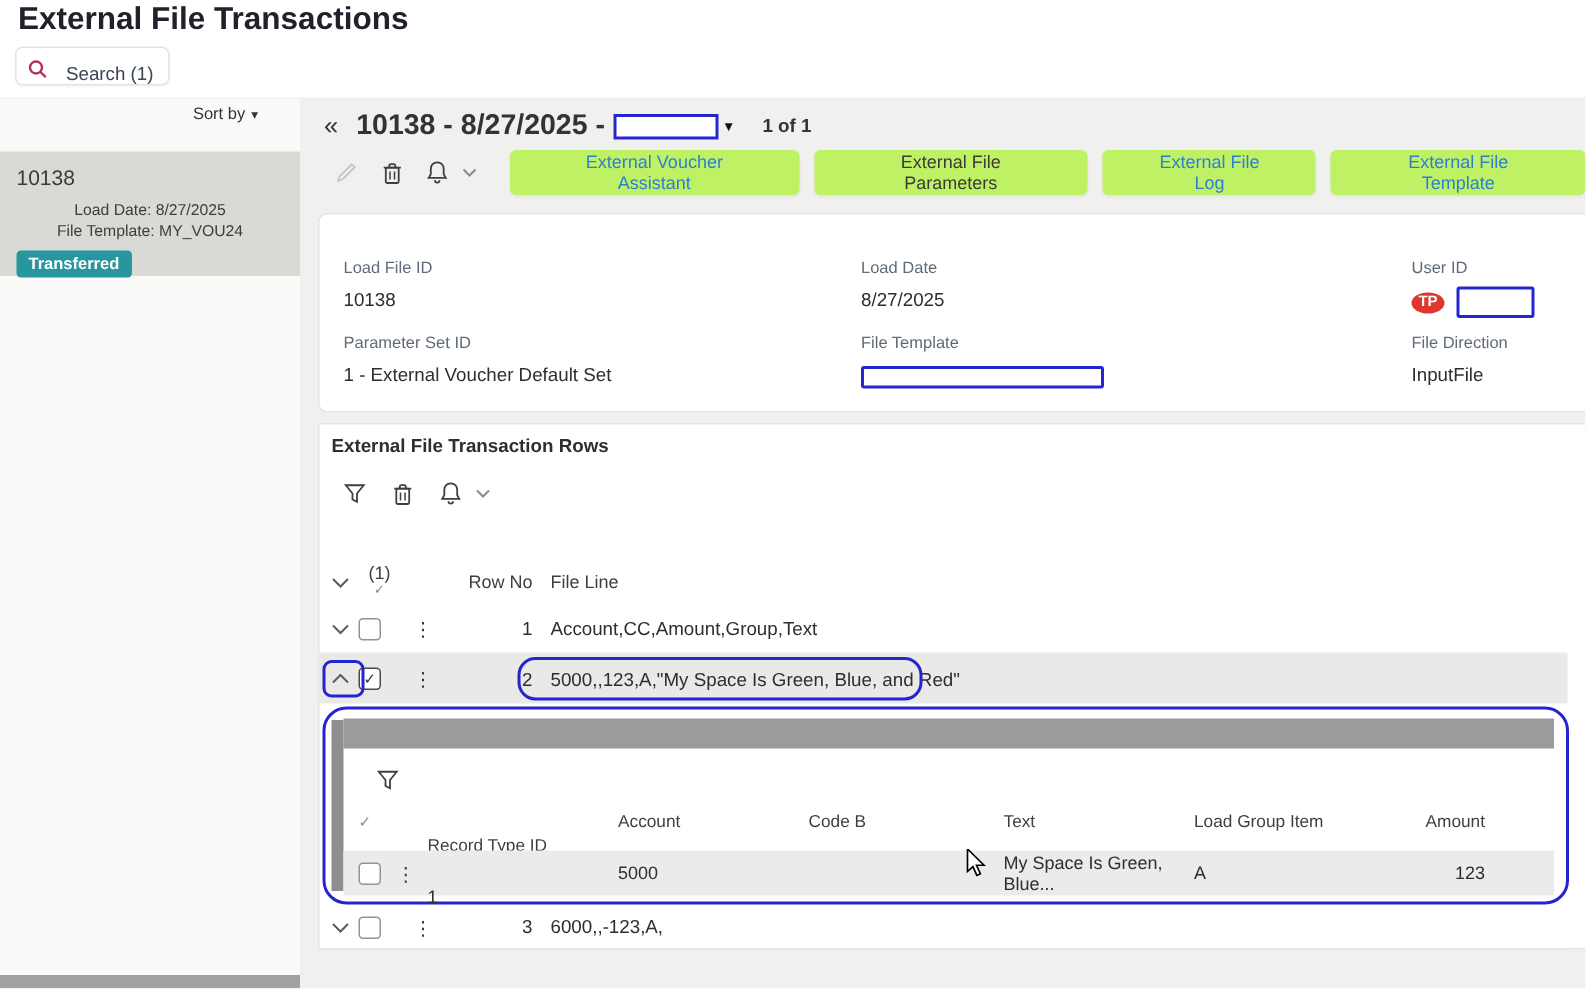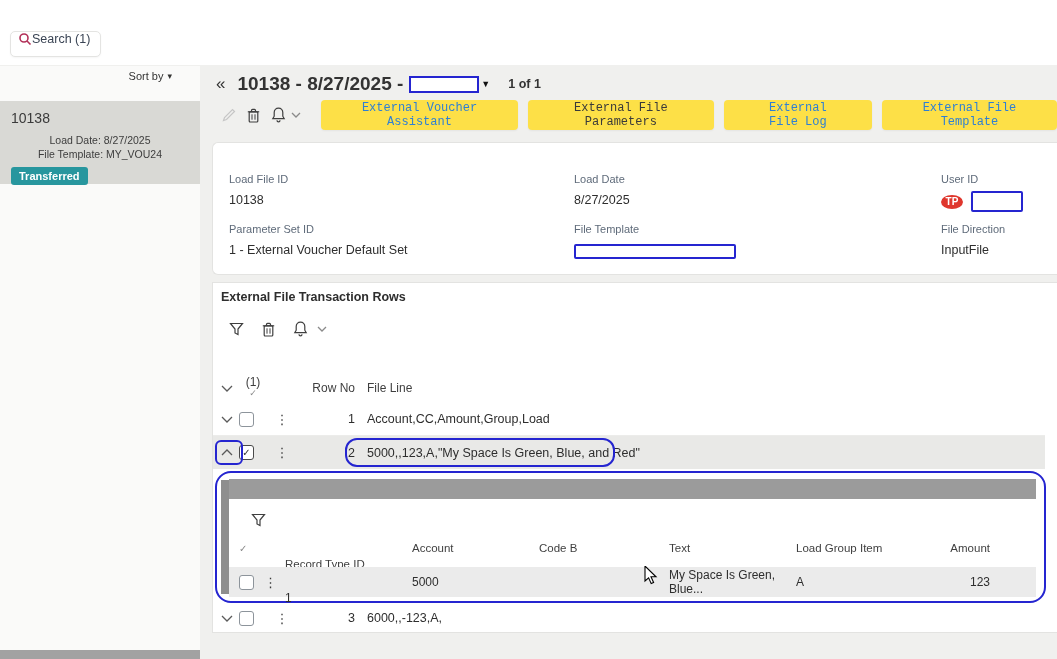--- a/index.html
+++ b/index.html
@@ -3,21 +3,21 @@
 <meta charset="utf-8">
 <style>
   * { margin:0; padding:0; box-sizing:border-box; }
   html,body { background:#fff; }
   body { font-family:"Liberation Sans", sans-serif; }
   .root { position:relative; width:1057px; height:659px; background:#fff; overflow:hidden; }
 
   
   .app-header { position:absolute; top:0; left:0; right:0; height:65px; background:#fff; }
   .page-title { position:absolute; left:12px; top:1px; font-size:21px; font-weight:700; color:#21212b; }
-  .search-btn { position:absolute; left:10px; top:31px; height:26px; display:flex; align-items:flex-start; gap:0;
+  .search-btn { position:absolute; left:10px; top:31px; height:26px; display:flex; align-items:flex-end; gap:12px;
     background:#fff; border:1px solid #e4e4e2; border-radius:5px; padding:0 10px 0 7px;
     font-size:12.5px; color:#3a4454; box-shadow:0 1px 2px rgba(0,0,0,.04); cursor:pointer; }
 
   
   .sidebar { position:absolute; top:65px; left:0; width:200px; bottom:0; background:#fafaf9; border-top:1px solid #f0f0ee; }
   .sortby { position:absolute; top:4px; right:28px; font-size:11px; color:#333; display:flex; align-items:center; gap:4px; cursor:pointer; }
   .sortby .caret { font-size:9px; color:#333; }
   .side-card { position:absolute; top:35px; left:0; width:200px; height:83px; background:#d9d9d5; padding:9px 11px; cursor:pointer; }
   .side-card .sc-id { font-size:14px; color:#3a3a3a; margin-bottom:7px; }
   .side-card .sc-line { font-size:10.5px; color:#3d3d3d; line-height:14px;text-align:center; }
@@ -32,22 +32,22 @@
   .collapse-ic { font-size:17px; color:#333; margin-right:12px; cursor:pointer; }
   .crumb-title { font-size:19px; font-weight:600; color:#333; }
   .record-selector { width:70px; height:17px; background:#fff; border:2px solid #2525d0; margin-left:6px; }
   .crumb-caret { font-size:9px; color:#111; margin-left:2px; }
   .pager { font-size:12.5px; font-weight:600; color:#333; margin-left:18px; }
 
   .tool-row { position:absolute; top:34px; left:22px; height:32px; display:flex; align-items:center; }
   .tool-ic { display:flex; align-items:center; justify-content:center; width:18px; cursor:pointer; }
   .tool-gap { width:14px; }
   .caret-ic { margin-left:4px; }
-  .act-btn { height:30px; background:#fde047; border:none; border-radius:4px; padding:0 28px; margin-left:10px;
-    font-family:Liberation Mono, monospace; font-size:12px; color:#2e7fd4; cursor:pointer; box-shadow:0 1px 2px rgba(0,0,0,.05); }
+  .act-btn { height:30px; background:#bef264; border:none; border-radius:4px; padding:0 28px; margin-left:10px;
+    font-family:Liberation Sans, sans-serif; font-size:12px; color:#2e7fd4; cursor:pointer; box-shadow:0 1px 2px rgba(0,0,0,.05); }
   .act-btn.first { margin-left:18px; }
   .act-btn.dark { color:#3a3a3a; }
 
   
   .form-card { position:absolute; top:77px; left:12px; right:0; height:133px; background:#fff;
     border:1px solid #e3e3e1; border-right:none; border-radius:6px 0 0 6px; }
   .fld { position:absolute; }
   .fld-label { font-size:11px; color:#5f6b7a; }
   .fld-value { font-size:12.5px; color:#2e2e2e; margin-top:8px; }
   .avatar { width:22px; height:14px; border-radius:50%; background:#df362d; color:#fff; font-size:10px; font-weight:700;
@@ -99,20 +99,21 @@
 
   
   .cursor { position:absolute; left:644px; top:566px; }
 </style>
 </head>
 <body>
 
 <div class="root">
 
   <div class="app-header">
+    <div class="page-title">External File Transactions</div>
     <div class="search-btn">
       <span>
         <svg width="14" height="14" viewBox="0 0 14 14">
             <circle cx="6" cy="6" r="4" fill="none" stroke="#b23058" stroke-width="1.6"></circle>
             <line x1="9" y1="9" x2="12.5" y2="12.5" stroke="#b23058" stroke-width="1.6"></line>
           </svg>
       </span>
       <span>Search (1)</span>
     </div>
   </div>
@@ -265,21 +266,21 @@
               <polyline points="1,1 6,6 11,1" fill="none" stroke="#5a5a5a" stroke-width="1.3"></polyline>
             </svg>
         </span>
         <span class="c-check">
             <span class="checkbox"></span>
           </span>
         <span class="c-kebab">
             <span class="kebab">⋮</span>
           </span>
         <span class="c-rowno">1</span>
-        <span class="c-fileline">Account,CC,Amount,Group,Load</span>
+        <span class="c-fileline">Account,CC,Amount,Group,Text</span>
       </div>
 
       <div class="trow row-2">
         <span class="c-chev">
           <svg width="12" height="7" viewBox="0 0 12 7">
               <polyline points="1,6 6,1 11,6" fill="none" stroke="#5a5a5a" stroke-width="1.3"></polyline>
             </svg>
         </span>
         <span class="chev-annot"></span>
         <span class="c-check">

